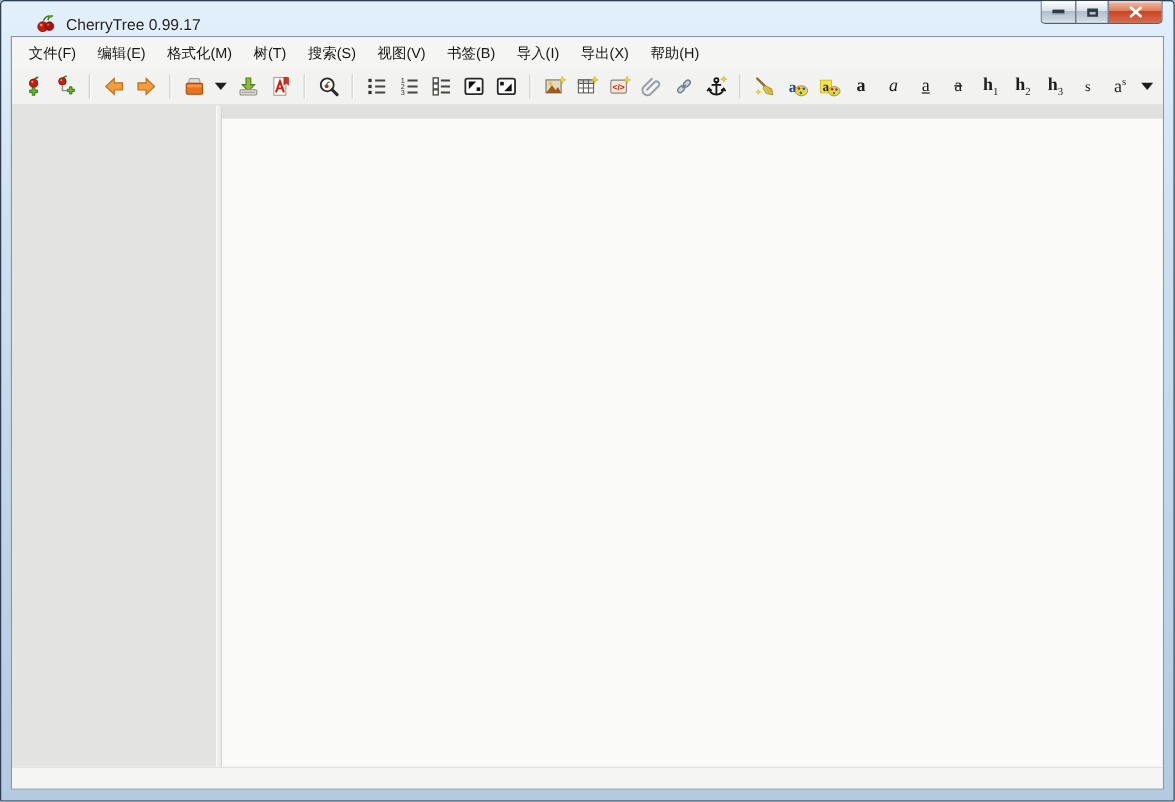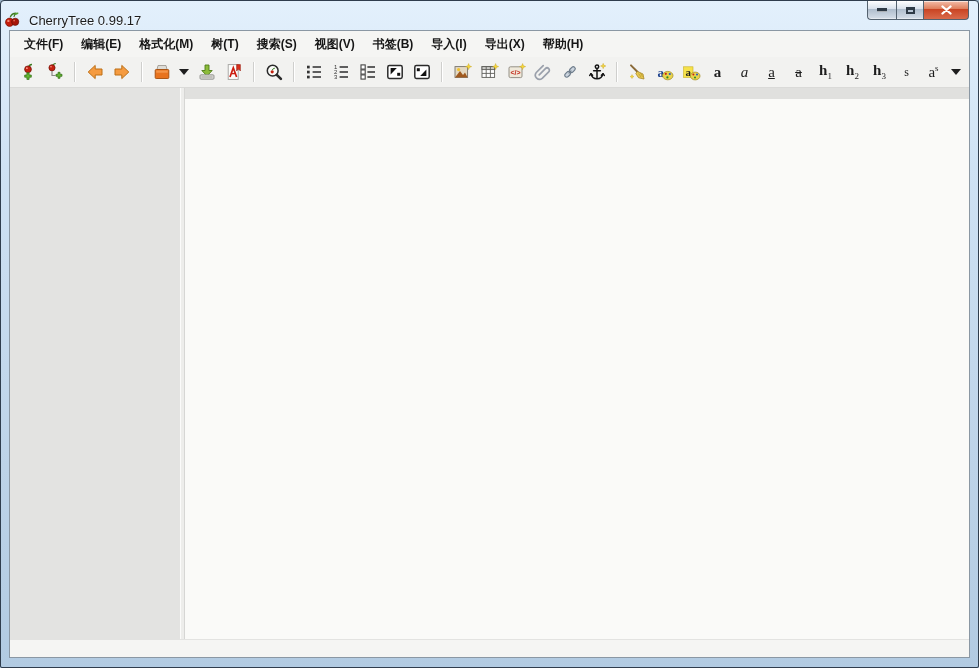--- a/index.html
+++ b/index.html
@@ -2,40 +2,40 @@
 <html><head>
 <meta charset="utf-8">
 <style>
   html,body{margin:0;padding:0;width:979px;height:668px;overflow:hidden;
     font-family:"Liberation Sans",sans-serif;background:#9fb6c9;}
   .window{position:relative;width:979px;height:668px;box-sizing:border-box;
     border:1px solid #2f3d4d;border-radius:4px 4px 2px 2px;
     background:linear-gradient(180deg,#e3f0fc 0%,#cfe2f4 25%,#bdd3e8 70%,#b2cbe2 100%);}
   
   .titlebar{position:absolute;left:0;top:0;right:0;height:38px;display:flex;align-items:center;
-    padding-left:2px;box-sizing:border-box;}
+    padding-left:28px;box-sizing:border-box;}
   .app-icon{width:19px;height:18px;flex:0 0 auto;}
   .title-text{margin-left:7px;font-size:13px;color:#1c1c1c;text-shadow:0 1px 1px rgba(255,255,255,.8);}
   .win-controls{position:absolute;top:0;right:9px;display:flex;}
   .winbtn{height:19px;box-sizing:border-box;border:1px solid #54626f;border-top:none;
     display:flex;align-items:center;justify-content:center;
     background:linear-gradient(180deg,rgba(255,255,255,.95) 0%,rgba(214,223,234,.9) 45%,rgba(168,182,198,.88) 46%,rgba(214,222,232,.95) 100%);
     box-shadow:inset 0 1px 0 rgba(255,255,255,.85),inset 0 -1px 0 rgba(255,255,255,.4);}
   .winbtn.min{width:29px;border-bottom-left-radius:4px;border-right:none;}
   .winbtn.max{width:28px;}
   .winbtn.close{width:45px;border-left:none;border-bottom-right-radius:4px;
     background:linear-gradient(180deg,#f3bda9 0%,#de7c59 45%,#c94423 46%,#d96a4b 100%);
     box-shadow:inset 0 1px 0 rgba(255,255,255,.6);}
   .glyph-min{width:10px;height:3px;background:#2e3a46;border-bottom:1px solid rgba(255,255,255,.6);}
   .glyph-max{width:9px;height:7px;box-sizing:border-box;border:2px solid #2e3a46;border-top-width:3px;background:transparent;}
   
   .window-body{position:absolute;left:8px;right:8px;top:29px;bottom:9px;
     background:#f3f3f1;border:1px solid #8a97a3;display:flex;flex-direction:column;box-sizing:border-box;}
   
-  .menubar{height:26px;flex:0 0 auto;display:flex;align-items:stretch;background:#f5f5f3;padding-left:5px;font-weight:bold;}
+  .menubar{height:26px;flex:0 0 auto;display:flex;align-items:stretch;background:#f5f5f3;padding-left:5px;}
   .menu-item{display:flex;align-items:center;padding:0 9px;font-size:12px;color:#161616;cursor:default;}
   
   .toolbar{height:30px;flex:0 0 auto;display:flex;align-items:center;background:#f2f2f0;
     border-bottom:1px solid #dadad8;padding-left:4px;}
   .tb-btn{width:25px;height:26px;margin:0 1px;display:flex;align-items:center;justify-content:center;border-radius:3px;}
   .tb-btn.narrow{width:16px;}
   .tb-sep{width:1px;height:20px;background:#cfcfcd;box-shadow:1px 0 0 #fff;margin:0 6px;flex:0 0 auto;}
   .tb-spacer{flex:1;}
   .fmt{font-family:"Liberation Serif",serif;font-size:15px;color:#1d1d1d;line-height:1;}
   .fmt b{font-weight:700;}

